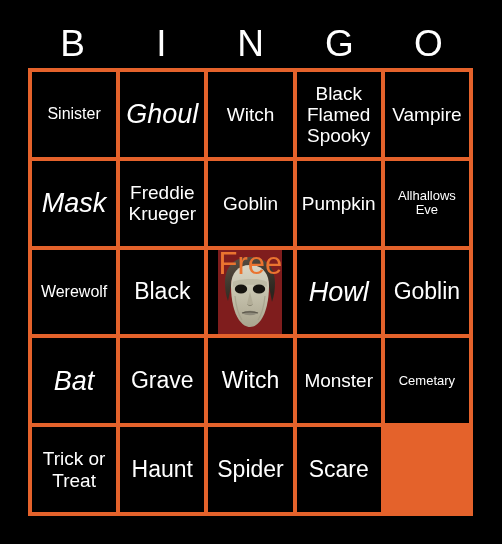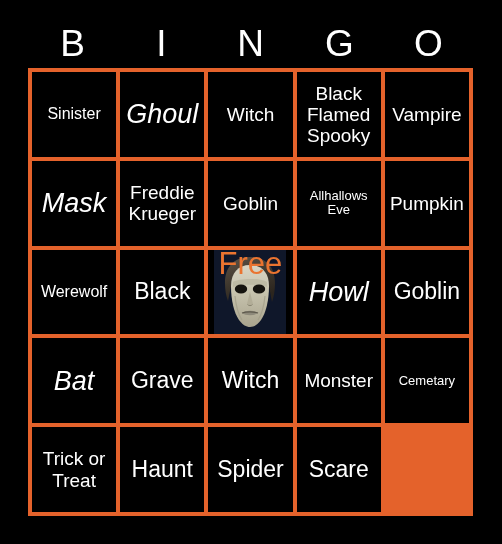--- a/index.html
+++ b/index.html
@@ -86,23 +86,23 @@
   .sz-xs  { font-size: 13px; }
 
   
   .cell.free {
     background: #000000;
     align-items: stretch;
     justify-content: center;
   }
   .free-imagebox {
     position: relative;
-    width: 72px;
+    width: 64px;
     height: 100%;
-    background: #0f172a;
+    background: #7f1d1d;
     display: block;
     overflow: hidden;
   }
   .free-label {
     position: absolute;
     top: -2px;
     left: 50%;
     transform: translateX(-50%);
     z-index: 3;
     color: #ea7430;
@@ -155,25 +155,25 @@
         <div class="cell-label sz-xl">Mask</div>
       </div>
       <div class="cell">
         <div class="cell-label sz-md">Freddie
 Krueger</div>
       </div>
       <div class="cell">
         <div class="cell-label sz-md">Goblin</div>
       </div>
       <div class="cell">
+        <div class="cell-label sz-md">Pumpkin</div>
+      </div>
+      <div class="cell">
         <div class="cell-label sz-xs">Allhallows
 Eve</div>
-      </div>
-      <div class="cell">
-        <div class="cell-label sz-md">Pumpkin</div>
       </div>
       <div class="cell">
         <div class="cell-label sz-sm">Werewolf</div>
       </div>
       <div class="cell">
         <div class="cell-label sz-lg">Black</div>
       </div>
       <div class="cell free">
         <div class="free-imagebox">
   <svg class="mask-svg" width="62" height="74" viewBox="0 0 62 74" xmlns="http://www.w3.org/2000/svg">

